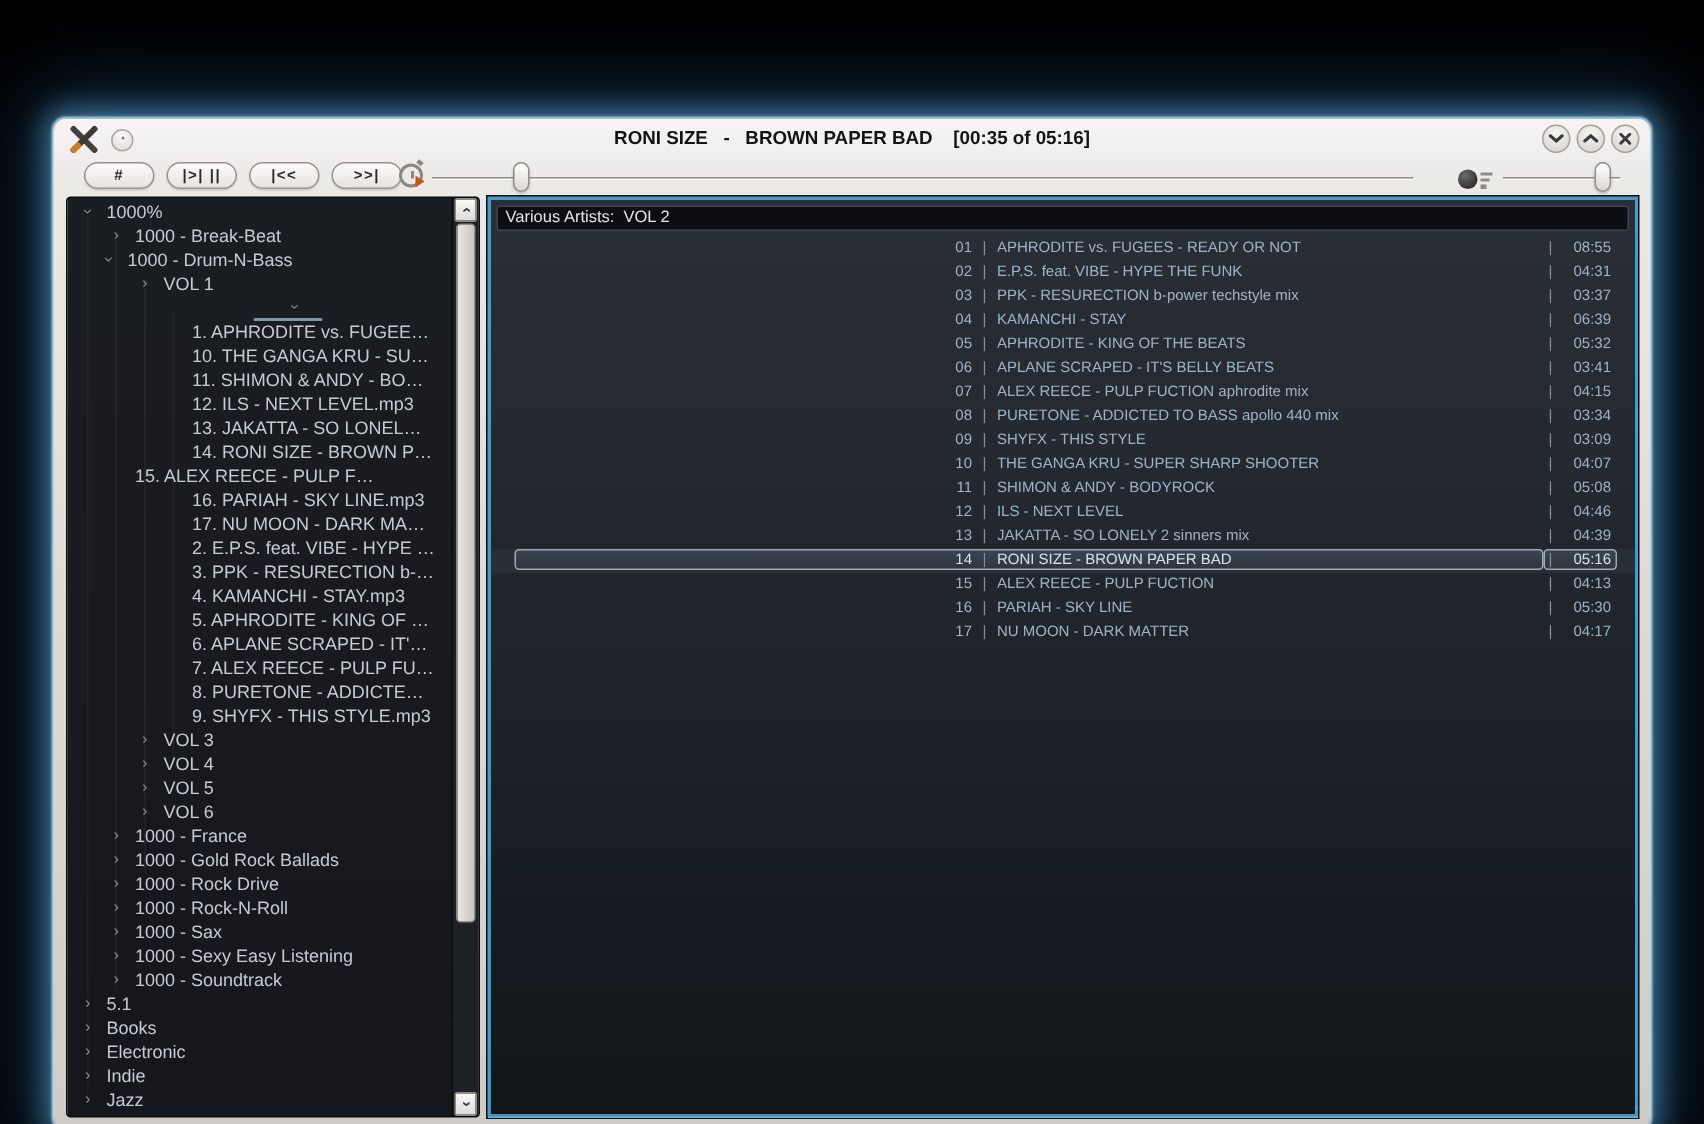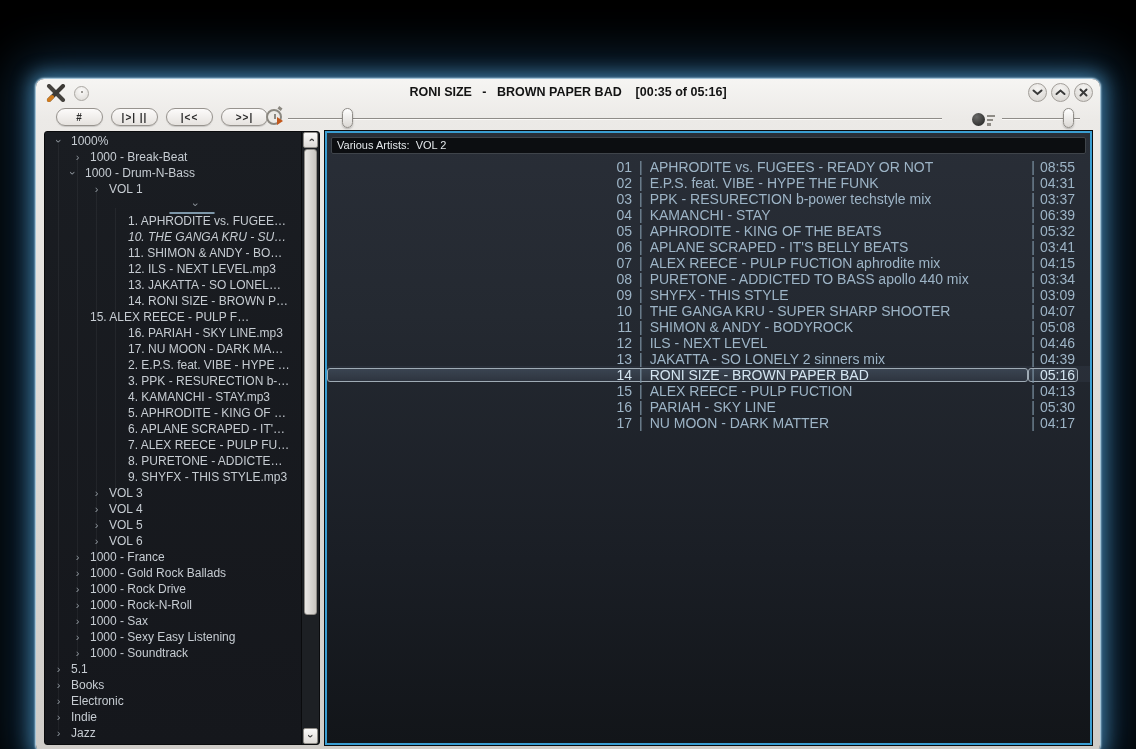--- a/index.html
+++ b/index.html
@@ -65,21 +65,21 @@
   .sbtn.up{top:0;} .sbtn.up span{transform:rotate(-90deg);}
   .sbtn.down{bottom:0;} .sbtn.down span{transform:rotate(90deg);}
   .sthumb{position:absolute;left:2px;right:2px;top:17px;height:466px;border-radius:3px;
     background:linear-gradient(90deg,#e9e7e4,#c9c6c1);border:1px solid #8f8c87;box-sizing:border-box;}
   
   .playlist-panel{position:relative;flex:1;background:linear-gradient(180deg,#292e37 0%,#242931 30%,#1a1e25 70%,#121519 100%);
     border:2px solid #3a9ed3;box-shadow:0 0 0 1px #0a0c0e;box-sizing:border-box;overflow:hidden;}
   .pl-header{margin:4px 4px 0 4px;height:15px;line-height:14px;background:#0c0e11;border:1px solid #3f444a;
     border-radius:2px;color:#e3e7ea;font-size:11px;padding-left:5px;white-space:pre;}
   .pl-rows{margin-top:4px;}
-  .pl-row{display:flex;align-items:flex-end;height:16px;font-size:14px;color:#9db4c6;white-space:nowrap;}
+  .pl-row{display:flex;align-items:flex-start;height:16px;font-size:10px;color:#9db4c6;white-space:nowrap;padding-left:16px;}
   .pl-left{flex:1;display:flex;align-items:center;height:14px;box-sizing:border-box;border:1px solid transparent;}
   .pl-num{width:304px;text-align:right;flex:0 0 304px;}
   .pl-sep{margin:0 7px;color:#7e94a5;}
   .pl-title{flex:1;overflow:hidden;text-overflow:ellipsis;}
   .pl-right{display:flex;align-items:center;height:14px;box-sizing:border-box;border:1px solid transparent;margin-right:12px;}
   .pl-right .pl-sep{margin:0 5px 0 2px;}
   .pl-time{width:34px;text-align:right;padding-right:3px;}
   .pl-row.sel{background:rgba(160,190,215,.06);color:#d4e5f1;}
   .pl-row.sel .pl-left,.pl-row.sel .pl-right{border:1px solid #9fabb5;border-radius:3px;
     background:linear-gradient(180deg,rgba(150,180,210,.16),rgba(150,180,210,.05));}
@@ -176,21 +176,21 @@
   <div class="tree-row sel" style="padding-left: 44px; flex-direction: column;">
     <span class="chev open">›</span>
     <span class="tlabel">VOL 2</span>
   </div>
 
   <div class="tree-row" style="padding-left: 63px;">
     <span class="chev leaf">›</span>
     <span class="tlabel">1. APHRODITE vs. FUGEE…</span>
   </div>
 
-  <div class="tree-row" style="padding-left: 63px; font-style: italic;">
+  <div class="tree-row" style="padding-left: 63px;">
     <span class="chev leaf">›</span>
     <span class="tlabel">10. THE GANGA KRU - SU…</span>
   </div>
 
   <div class="tree-row" style="padding-left: 63px;">
     <span class="chev leaf">›</span>
     <span class="tlabel">11. SHIMON &amp; ANDY - BO…</span>
   </div>
 
   <div class="tree-row" style="padding-left: 63px;">

